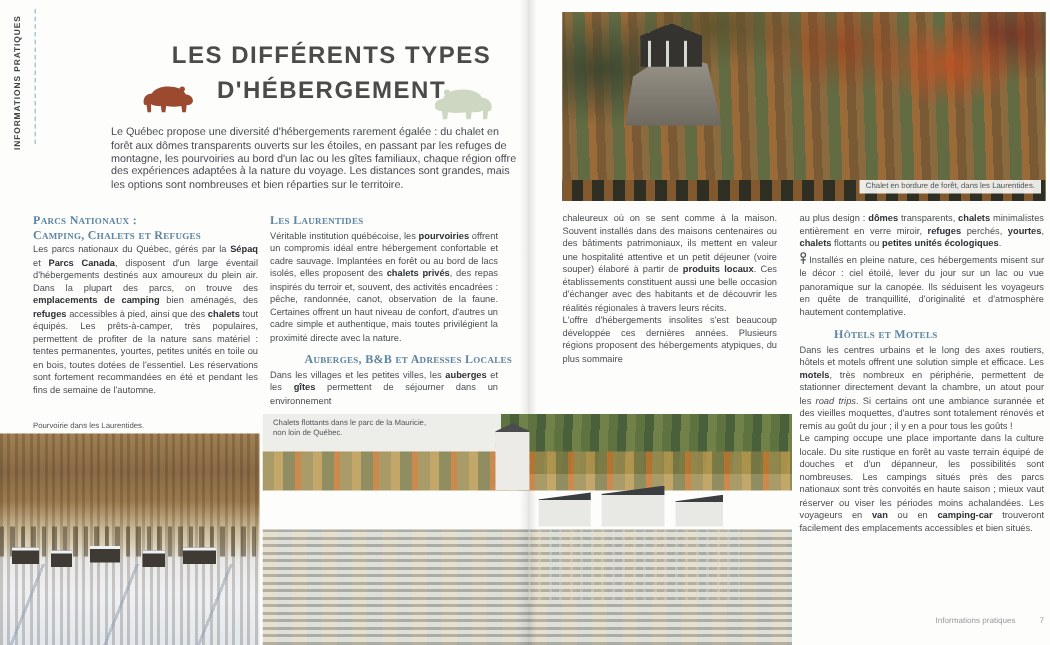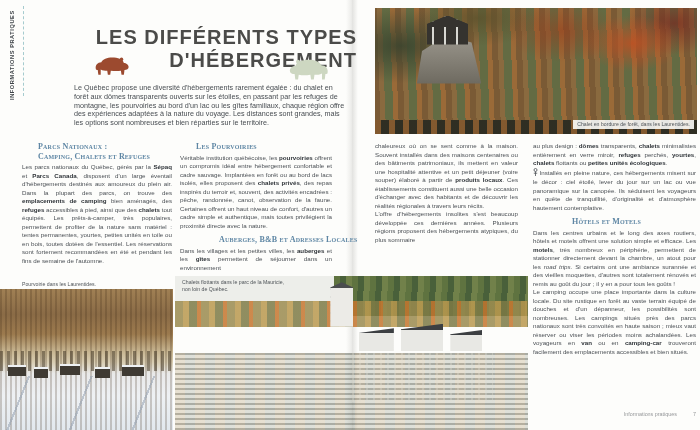--- a/index.html
+++ b/index.html
@@ -9,36 +9,36 @@
   .gutter{position:absolute;left:346px;top:0;width:12px;height:430px;
           background:linear-gradient(90deg,rgba(0,0,0,0) 0%,rgba(90,90,85,0.10) 45%,rgba(90,90,85,0.16) 52%,rgba(0,0,0,0) 100%);}
   
   .side-label{position:absolute;left:9px;top:8px;height:92px;width:10px;
               writing-mode:vertical-rl;transform:rotate(180deg);
               font-size:5.6px;font-weight:bold;letter-spacing:0.6px;color:#40454a;}
   .side-dash{position:absolute;left:23px;top:6px;height:90px;width:0;
              border-left:1.5px dashed #a5cbce;}
   
   .title-block{position:absolute;left:85px;top:26px;width:272px;text-align:center;color:#4b4b49;}
-  .t1,.t2{font-size:20px;font-weight:800;letter-spacing:1px;line-height:23px;
-          font-family:"Liberation Sans", sans-serif;text-align:right;}
+  .t1,.t2{font-size:16px;font-weight:800;letter-spacing:1px;line-height:23px;
+          font-family:"Liberation Sans", sans-serif;}
   .bear{position:absolute;}
   .bear.brown{left:8px;top:29px;width:38px;height:23px;}
   .bear.polar{left:201px;top:31px;width:46px;height:26px;}
   .intro{position:absolute;left:74px;top:84px;width:272px;text-align:left;
          font-size:7.2px;line-height:8.8px;color:#474c51;}
   
   .col{position:absolute;text-align:justify;font-size:6.2px;line-height:8.5px;color:#4a4f54;}
   .colA{left:22px;top:142px;width:150px;}
   .colB{left:180px;top:142px;width:152px;}
   .colC{left:375px;top:142px;width:143px;}
   .colD{left:533px;top:142px;width:163px;}
   .h{font-family:"Liberation Serif", serif;font-variant:small-caps;font-weight:bold;
      color:#5e86a4;font-size:8px;line-height:9.5px;letter-spacing:0.2px;
-     margin:5px 16px 2px;white-space:pre-line;text-align:left;}
+     margin:5px 0 2px;white-space:pre-line;text-align:left;}
   .h.first{margin-top:0;}
   .h.oneline{white-space:nowrap;padding-left:23px;}
   .para{margin:0;}
   .para .b{font-weight:bold;color:#2e3338;}
   .para .i{font-style:italic;}
   .tip-icon{display:inline-block;vertical-align:-1px;margin-right:1.5px;}
   
   .caption{font-size:5.2px;line-height:6.6px;color:#4f5459;}
   .cap-winter{position:absolute;left:22px;top:281px;}
   .cap-floating{position:absolute;left:7px;top:3px;white-space:pre-line;}
@@ -124,21 +124,21 @@
 
   <div class="intro">Le Québec propose une diversité d'hébergements rarement égalée : du chalet en forêt aux dômes transparents ouverts sur les étoiles, en passant par les refuges de montagne, les pourvoiries au bord d'un lac ou les gîtes familiaux, chaque région offre des expériences adaptées à la nature du voyage. Les distances sont grandes, mais les options sont nombreuses et bien réparties sur le territoire.</div>
 
   <div class="col colA">
     <div class="h first">Parcs Nationaux :
 Camping, Chalets et Refuges</div>
     <div class="para"><span>Les parcs nationaux du Québec, gérés par la </span><span class="b">Sépaq</span><span> et </span><span class="b">Parcs Canada</span><span>, disposent d'un large éventail d'hébergements destinés aux amoureux du plein air. Dans la plupart des parcs, on trouve des </span><span class="b">emplacements de camping</span><span> bien aménagés, des </span><span class="b">refuges</span><span> accessibles à pied, ainsi que des </span><span class="b">chalets</span><span> tout équipés. Les prêts-à-camper, très populaires, permettent de profiter de la nature sans matériel : tentes permanentes, yourtes, petites unités en toile ou en bois, toutes dotées de l'essentiel. Les réservations sont fortement recommandées en été et pendant les fins de semaine de l'automne.</span></div>
   </div>
 
   <div class="col colB">
-    <div class="h first">Les Pourvoiries</div>
+    <div class="h first">Les Laurentides</div>
     <div class="para"><span>Véritable institution québécoise, les </span><span class="b">pourvoiries</span><span> offrent un compromis idéal entre hébergement confortable et cadre sauvage. Implantées en forêt ou au bord de lacs isolés, elles proposent des </span><span class="b">chalets privés</span><span>, des repas inspirés du terroir et, souvent, des activités encadrées : pêche, randonnée, canot, observation de la faune. Certaines offrent un haut niveau de confort, d'autres un cadre simple et authentique, mais toutes privilégient la proximité directe avec la nature.</span></div>
     <div class="h oneline">Auberges, B&amp;B et Adresses Locales</div>
     <div class="para"><span>Dans les villages et les petites villes, les </span><span class="b">auberges</span><span> et les </span><span class="b">gîtes</span><span> permettent de séjourner dans un environnement</span></div>
   </div>
 
   <div class="col colC">
     <div class="para"><span>chaleureux où on se sent comme à la maison. Souvent installés dans des maisons centenaires ou des bâtiments patrimoniaux, ils mettent en valeur une hospitalité attentive et un petit déjeuner (voire souper) élaboré à partir de </span><span class="b">produits locaux</span><span>. Ces établissements constituent aussi une belle occasion d'échanger avec des habitants et de découvrir les réalités régionales à travers leurs récits.</span></div>
     <div class="para"><span>L'offre d'hébergements insolites s'est beaucoup développée ces dernières années. Plusieurs régions proposent des hébergements atypiques, du plus sommaire</span></div>
   </div>
 

